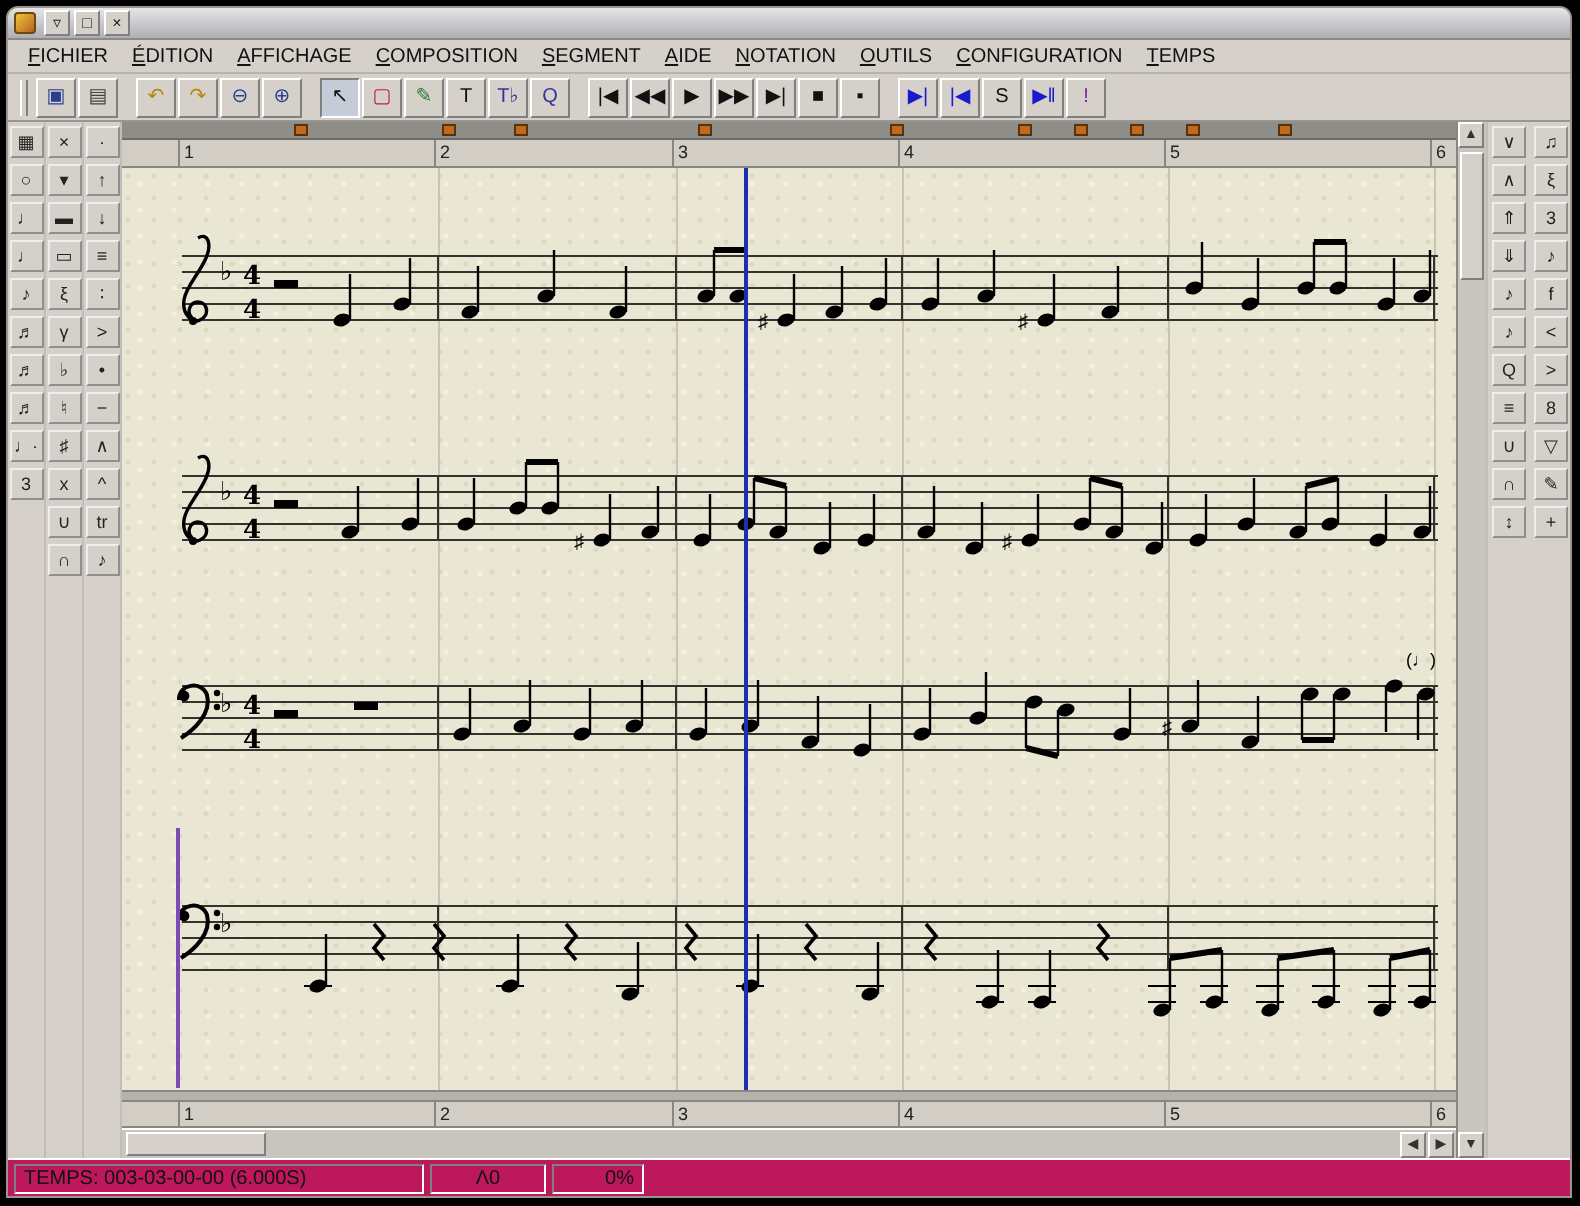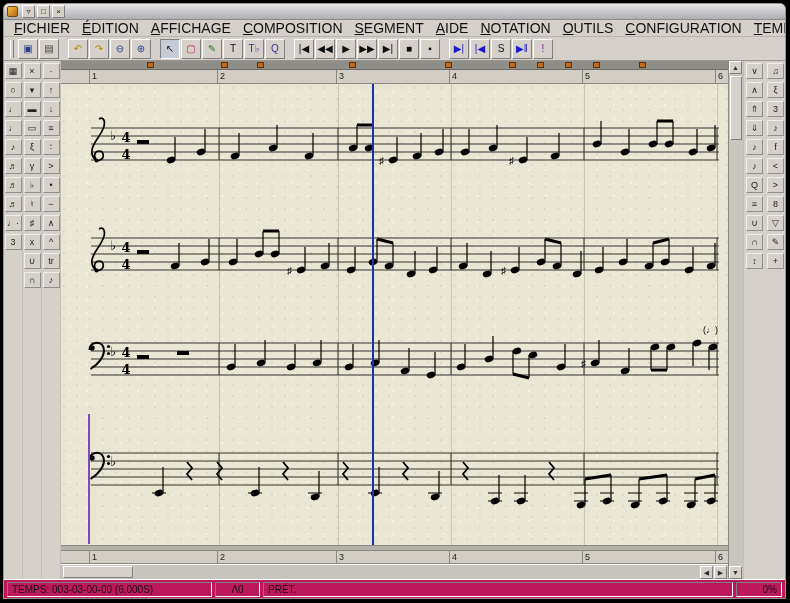--- a/index.html
+++ b/index.html
@@ -5,21 +5,21 @@
 *{box-sizing:border-box;margin:0;padding:0}
 html,body{width:790px;height:603px}
 body{background:#000;font-family:"Liberation Sans",sans-serif;position:relative;overflow:hidden}
 .window{position:absolute;left:3px;top:3px;width:783px;height:596px;background:#d5d1ca;border:1px solid #9a968f;border-radius:6px 6px 0 0;display:flex;flex-direction:column;overflow:hidden}
 .titlebar{height:16px;background:linear-gradient(#e6e6e6,#aeaeb4);display:flex;align-items:center;padding:0 3px;gap:4px;border-bottom:1px solid #8a8a8a;flex:0 0 auto}
 .app-icon{width:11px;height:11px;background:linear-gradient(135deg,#f3c13a,#b5651d);border:1px solid #6b4a12;border-radius:2px;flex:0 0 auto}
 .title{font-size:10px;font-weight:bold;color:#1a1a1a;white-space:nowrap;overflow:hidden;flex:1}
 .winbtns{display:flex;gap:2px}
 .tb-winbtn{width:13px;height:13px;font-size:8px;line-height:11px;text-align:center;background:#d5d1ca;border:1px solid;border-color:#fff #7f7f7f #7f7f7f #fff;color:#222}
 .menubar{height:17px;display:flex;align-items:center;padding:0 4px;border-bottom:1px solid #b8b4ad;flex:0 0 auto}
-.menu-item{font-size:14px;color:#111;padding:1px 6px;white-space:nowrap}
+.menu-item{font-size:10px;color:#111;padding:1px 6px;white-space:nowrap}
 .menu-item::first-letter{text-decoration:underline}
 .toolbar{height:24px;display:flex;align-items:center;padding:0 3px;gap:1px;border-bottom:1px solid #9a968f;flex:0 0 auto}
 .tb-handle{width:4px;height:18px;border-left:1px solid #fff;border-right:1px solid #808080;margin:0 3px}
 .tb-btn{width:20px;height:20px;font-size:10px;line-height:18px;text-align:center;background:#d5d1ca;border:1px solid;border-color:#fff #7f7f7f #7f7f7f #fff;overflow:hidden;white-space:nowrap;flex:0 0 auto}
 .tb-btn.pressed{border-color:#7f7f7f #fff #fff #7f7f7f;background:#c4ccd8}
 .tb-sep{width:7px;height:20px;flex:0 0 auto}
 .main{flex:1;display:flex;min-height:0}
 .dockcol{width:19px;display:flex;flex-direction:column;align-items:center;padding-top:2px;gap:3px;border-right:1px solid #c2beb7;background:#d5d1ca;flex:0 0 auto;overflow:hidden}
 .dock-btn{width:17px;height:16px;font-size:9px;line-height:15px;text-align:center;background:#d5d1ca;border:1px solid;border-color:#eee #8f8f8f #8f8f8f #eee;color:#222;overflow:hidden;flex:0 0 auto}
 .center{flex:1;display:flex;flex-direction:column;min-width:0;position:relative}
@@ -41,21 +41,21 @@
 .hscroll .sbtn.left{right:15px}
 .hscroll .sbtn.right{right:1px}
 .vscroll{width:15px;display:flex;flex-direction:column;background:#c8c5be;border-left:1px solid #8a8781;flex:0 0 auto}
 .vtrack{flex:1;position:relative}
 .vthumb{position:absolute;left:1px;top:2px;width:12px;height:64px;background:#d5d1ca;border:1px solid;border-color:#fff #7f7f7f #7f7f7f #fff}
 .rightdock{width:42px;display:flex;background:#d5d1ca;border-left:1px solid #c2beb7;flex:0 0 auto}
 .rightdock .dockcol{width:21px;border-right:none}
 .statusbar{height:19px;display:flex;align-items:center;gap:3px;padding:0 3px;border-top:1px solid #fff;flex:0 0 auto;background:#be185d}
 .sb-panel{height:15px;font-size:10px;line-height:13px;padding:0 4px;border:1px solid;border-color:#7f7f7f #fff #fff #7f7f7f;color:#111;white-space:nowrap;overflow:hidden}
 .sb-time{width:205px}
-.sb-mode{width:45px;text-align:center}
+.sb-mode{width:58px;text-align:center}
 .sb-msg{flex:1}
 .sb-zoom{width:46px;text-align:right}
 </style>
 </head>
 <body>
 
 <div class="window">
   <div class="titlebar">
     <div class="app-icon"></div>
     <div class="winbtns">
@@ -515,16 +515,15 @@
           <div class="dock-btn">▽</div>
           <div class="dock-btn">✎</div>
           <div class="dock-btn">+</div>
         </div>
     </div>
   </div>
 
   <div class="statusbar">
     <div class="sb-panel sb-time">TEMPS: 003-03-00-00 (6.000S)</div>
     <div class="sb-panel sb-mode">Λ0</div>
-    <div class="sb-panel sb-msg">PRÉT.</div>
     <div class="sb-panel sb-zoom">0%</div>
   </div>
 </div>
 
 </body></html>

